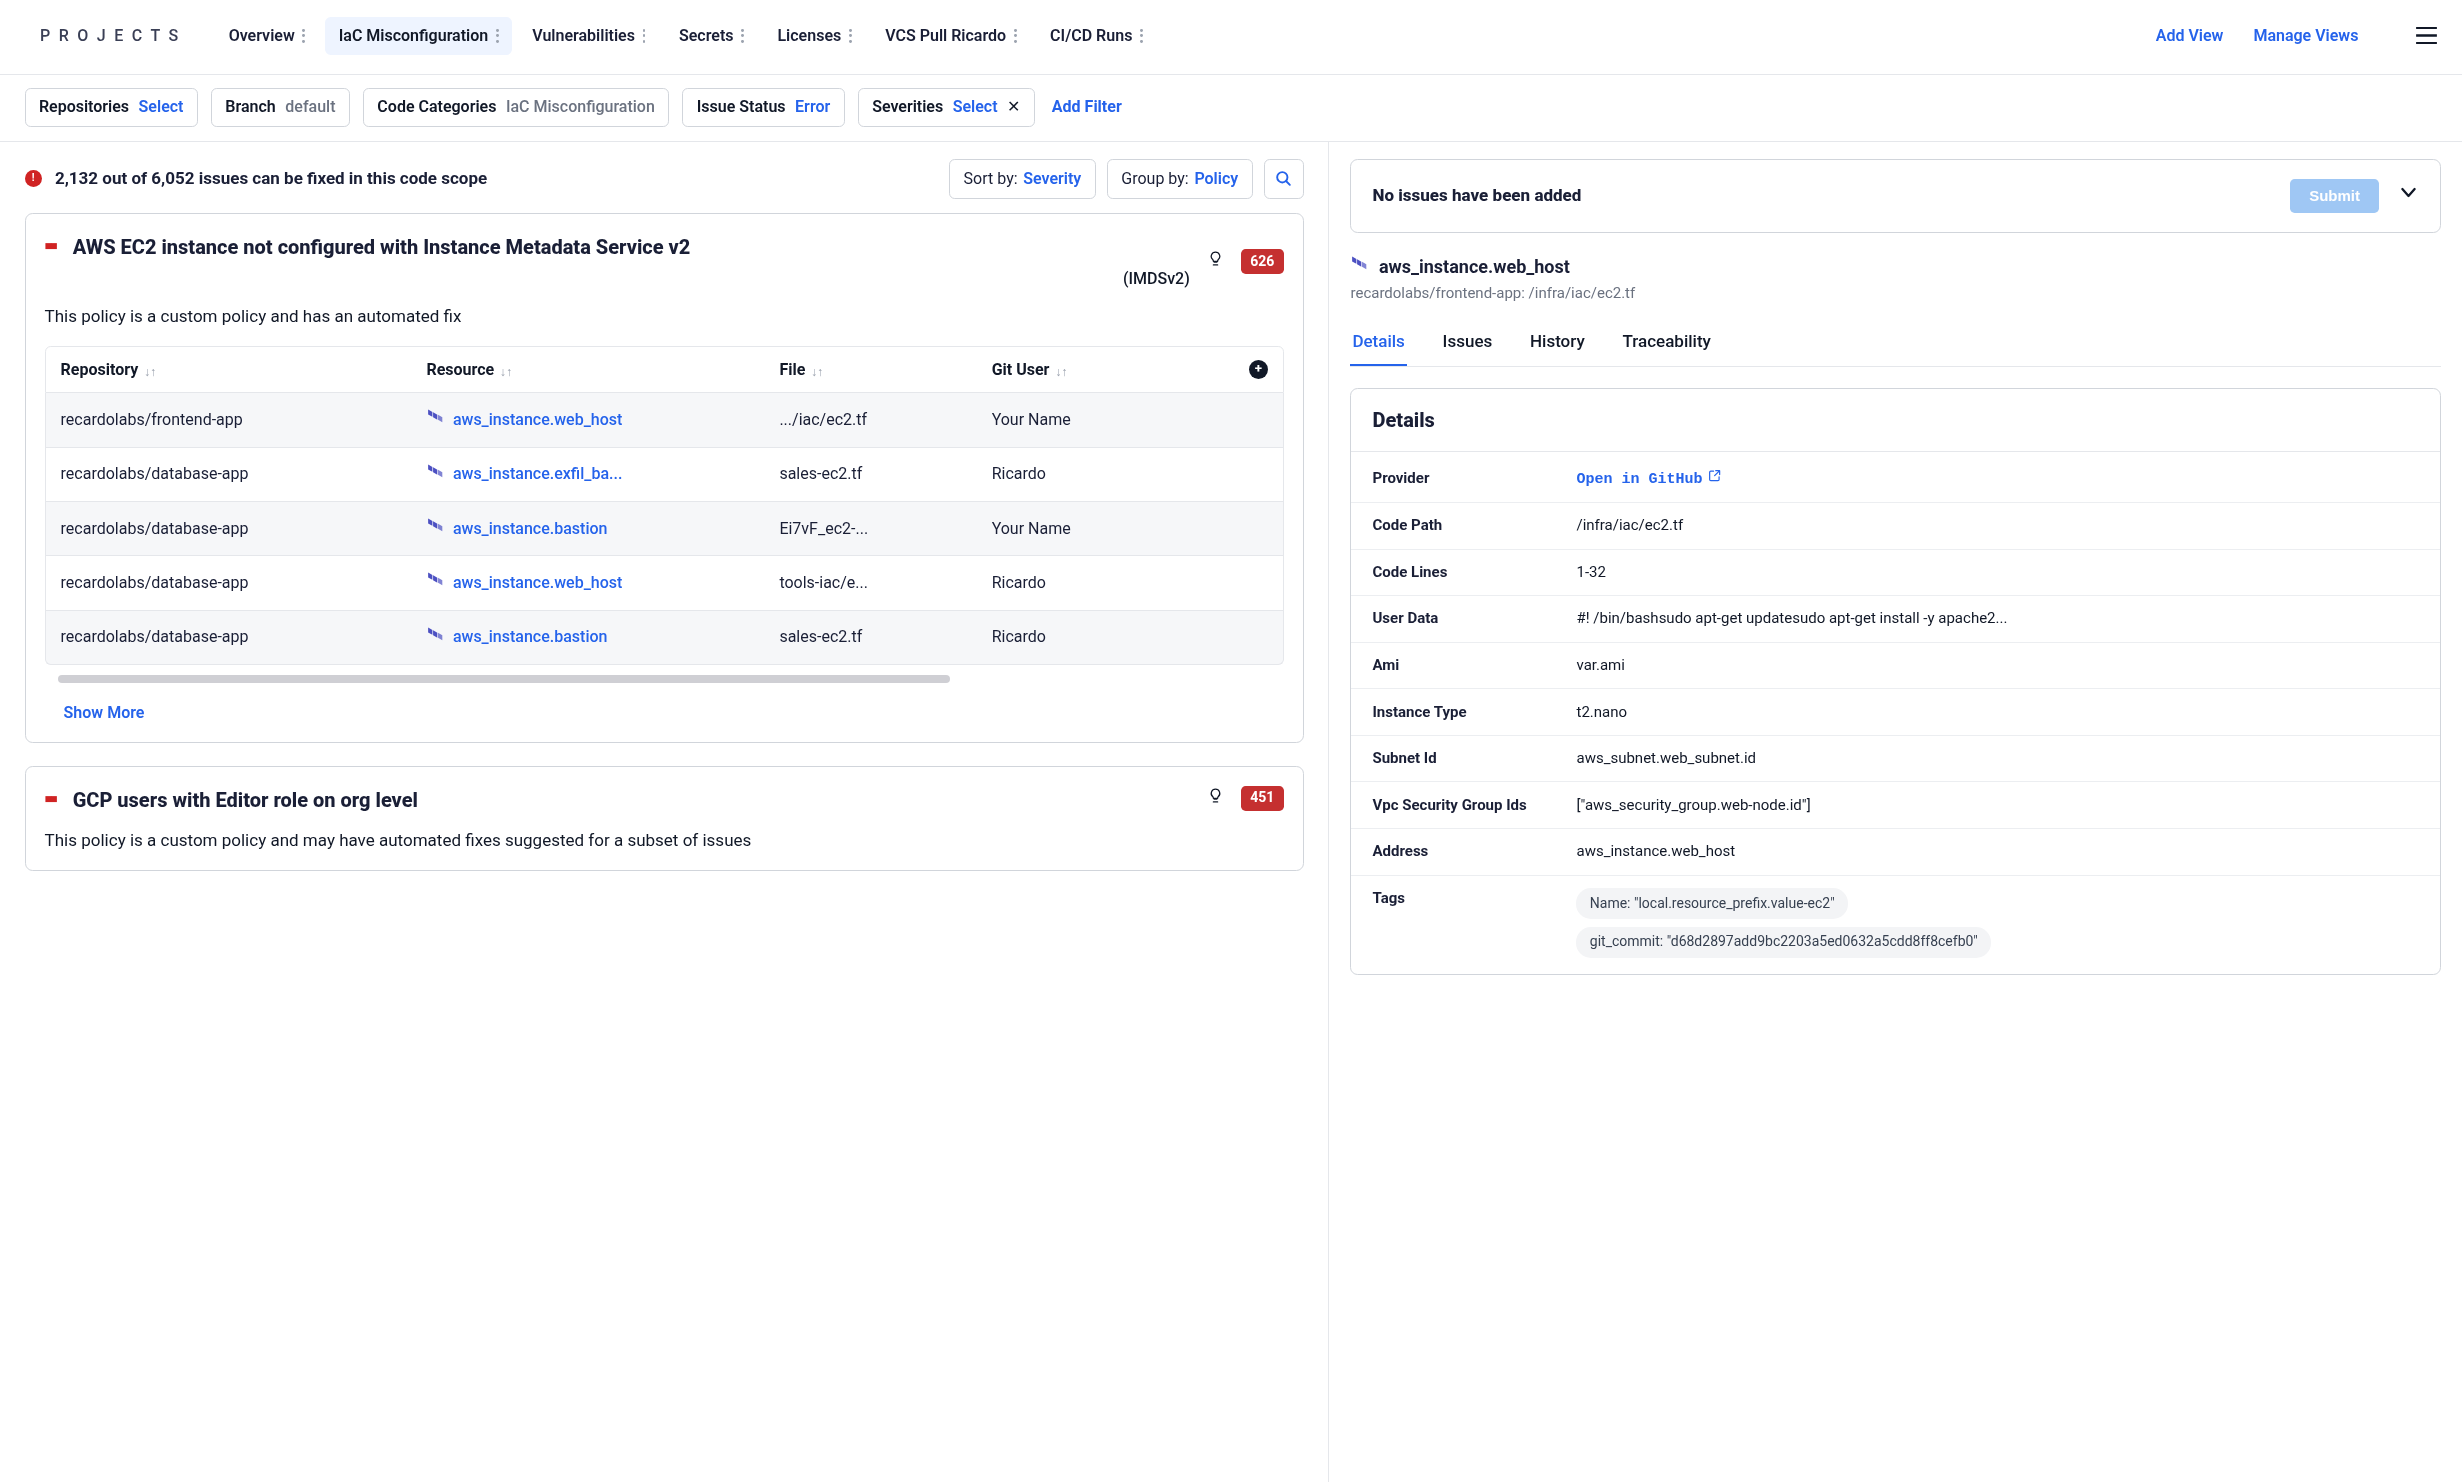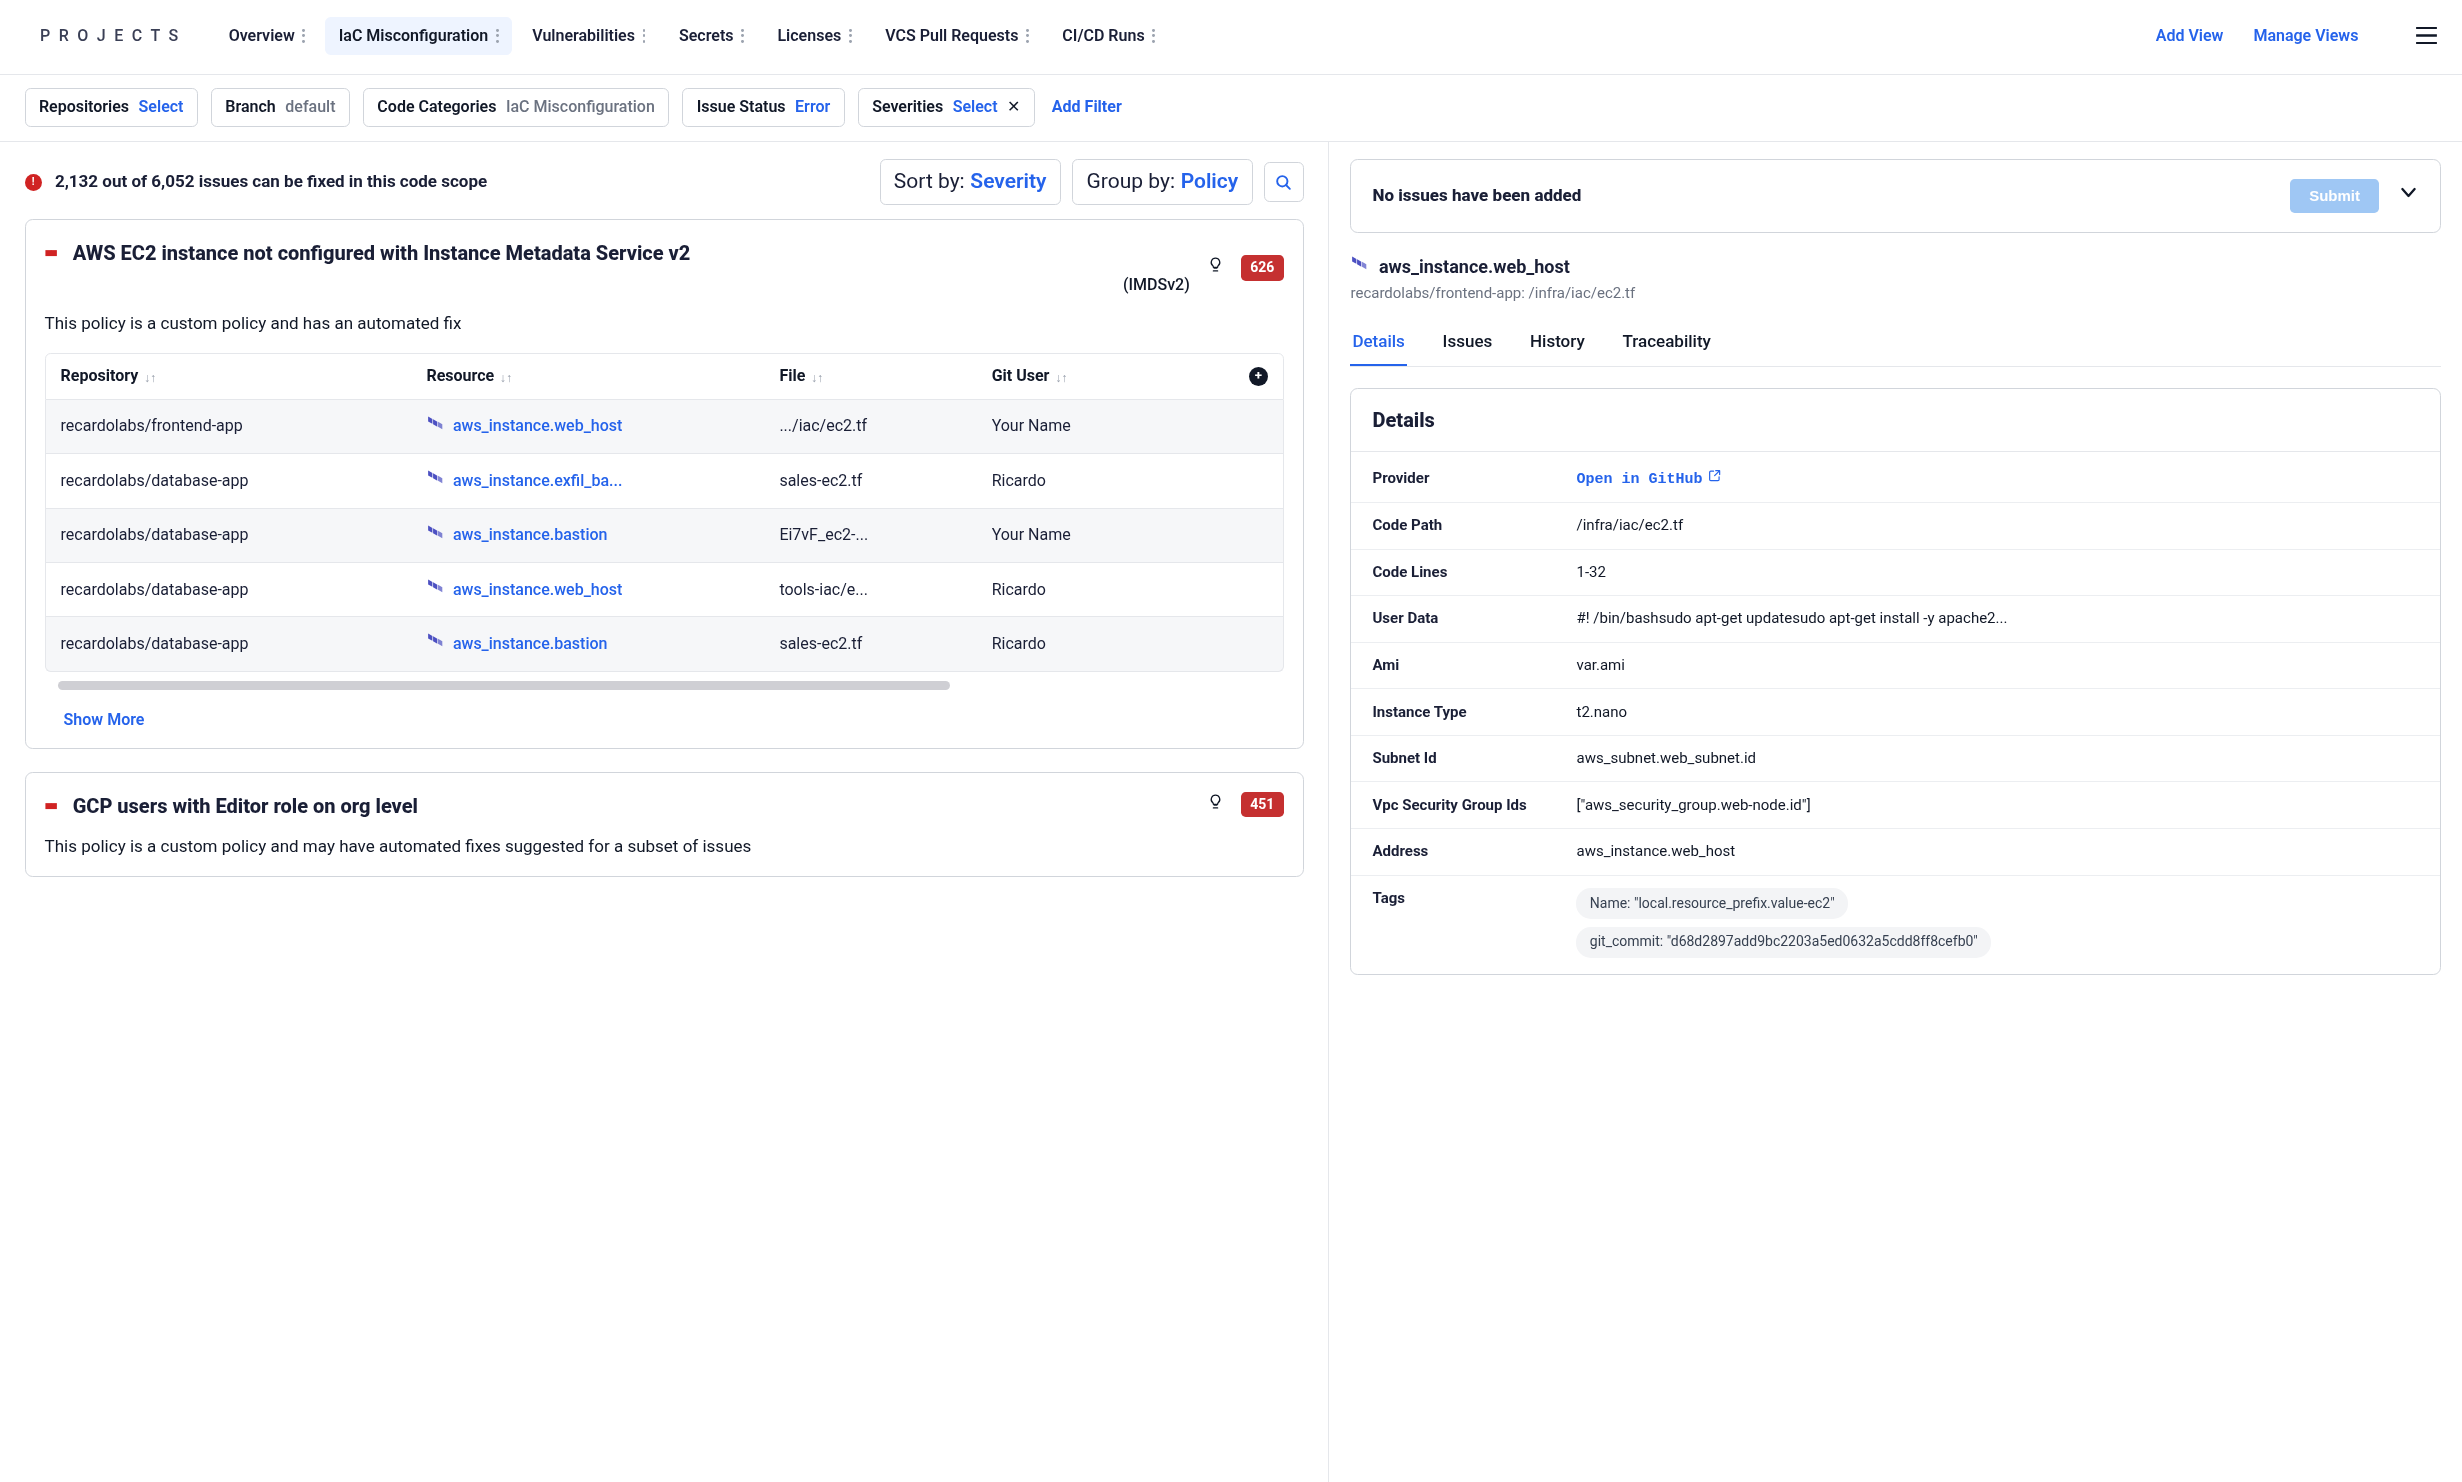--- a/index.html
+++ b/index.html
@@ -38,21 +38,21 @@
   .add-filter{color:var(--blue);font-weight:700;cursor:pointer;padding:7.6px 3.8px;}
   
   .split{display:flex;min-height:calc(100vh - 133px);}
   .left{flex:1;min-width:0;padding:17px 24.6px 28px 24.6px;border-right:0.9px solid var(--border);}
   .right{flex:0 0 46%;max-width:46%;padding:17px 21px 28px 21px;}
   
   .left-head{display:flex;align-items:center;gap:13.3px;margin-bottom:14px;}
   .alert-dot{width:17px;height:17px;border-radius:50%;background:#d02323;display:flex;align-items:center;justify-content:center;color:#fff;font-size:10.4px;font-weight:700;}
   .scope-text{font-weight:700;font-size:17px;}
   .left-head-actions{margin-left:auto;display:flex;align-items:center;gap:11.4px;}
-  .btn-outline{border:0.9px solid var(--border-strong);border-radius:5.7px;padding:7.6px 13.3px;background:#fff;font-size:21px;display:flex;align-items:center;gap:5.7px;cursor:pointer;}
+  .btn-outline{border:0.9px solid var(--border-strong);border-radius:5.7px;padding:7.6px 13.3px;background:#fff;font-size:16px;display:flex;align-items:center;gap:5.7px;cursor:pointer;}
   .btn-outline .blue{color:var(--blue);font-weight:600;}
   .icon-btn{width:40px;height:40px;border:0.9px solid var(--border-strong);border-radius:5.7px;display:flex;align-items:center;justify-content:center;cursor:pointer;color:var(--blue);}
   
   .card{border:0.9px solid var(--border-strong);border-radius:7.6px;background:#fff;margin-bottom:23px;overflow:hidden;}
   .card-head{display:flex;gap:17px;align-items:flex-start;padding:19px 19px 9.5px 19px;}
   .policy-title{font-weight:800;font-size:20px;flex:1;}
   .policy-meta{display:flex;align-items:center;gap:17px;}
   .paren{color:#111827;font-weight:500;margin-top:35px;}
   .bulb{width:17px;height:17px;color:#111827;}
   .badge-red{background:var(--badge-red);color:#fff;font-weight:700;padding:2.8px 9.5px;border-radius:4.7px;font-size:14px;}
@@ -142,21 +142,21 @@
         </div>
         <div class="nav-tab">
           <span>Licenses</span>
           <span class="dots dots-v">
             <i></i>
             <i></i>
             <i></i>
           </span>
         </div>
         <div class="nav-tab">
-          <span>VCS Pull Requests</span>
+          <span>VCS Pull Ricardo</span>
           <span class="dots dots-v">
             <i></i>
             <i></i>
             <i></i>
           </span>
         </div>
         <div class="nav-tab">
           <span>CI/CD Runs</span>
           <span class="dots dots-v">
             <i></i>

